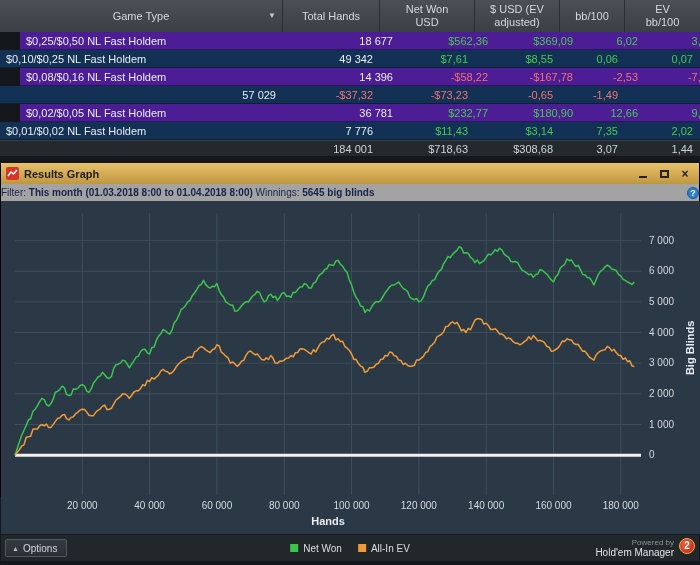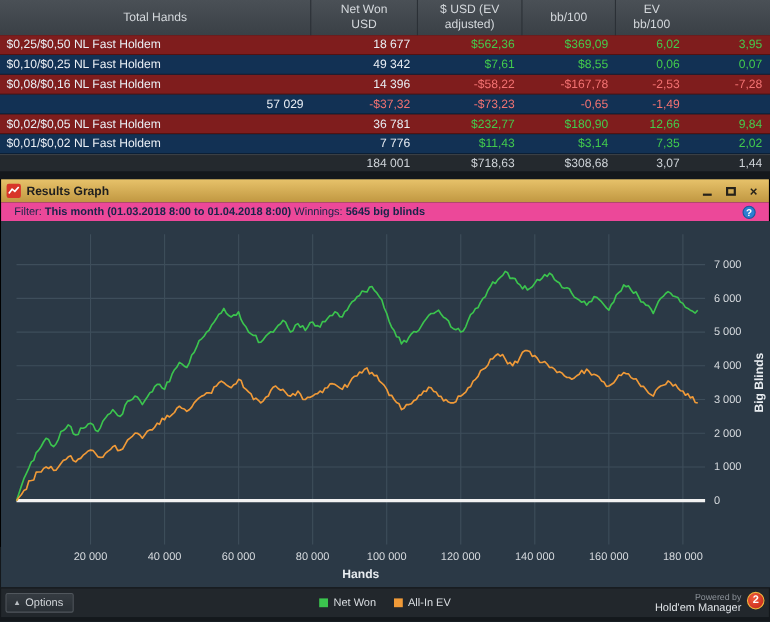--- a/index.html
+++ b/index.html
@@ -9,42 +9,42 @@
 
   
   .grid-header{display:grid;grid-template-columns:283px 97px 95px 85px 65px 75px;height:32px;
     background:linear-gradient(#4a5056,#3a4046);color:#d4d8dc;font-size:11px;}
   .hcell{display:flex;align-items:center;justify-content:center;text-align:center;
     white-space:pre-line;line-height:1.15;border-right:1px solid #2b3036;position:relative;height:100%;}
   .hcell:last-child{border-right:none;}
   .hdr-arrow{position:absolute;right:6px;top:50%;transform:translateY(-50%);font-size:8px;color:#c3c8cd;cursor:pointer;}
   .trow{display:grid;grid-template-columns:283px 97px 95px 85px 65px 75px;height:18px;
     align-items:center;font-size:11px;color:#e9eef4;border-bottom:1px solid rgba(0,0,0,.35);}
-  .trow.odd{background:#7f1d1d;}
+  .trow.odd{background:#4c1d95;margin-left:20px;}
   .trow.even{background:#123154;}
   .cell-game{padding-left:6px;white-space:nowrap;overflow:hidden;}
   .cell-num{text-align:right;padding-right:7px;white-space:nowrap;}
   .pos{color:#43cb4d;}
   .neg{color:#f37272;}
   .totals{display:grid;grid-template-columns:283px 97px 95px 85px 65px 75px;height:16px;align-items:center;
     background:#24292e;border-top:1px solid #3a3f44;color:#ced3d8;font-size:11px;}
   .gap{height:7px;background:#14181c;}
 
   
   .window{height:334px;border-left:1px solid #000;border-right:1px solid #000;border-bottom:1px solid #000;}
   .titlebar{height:21px;background:linear-gradient(#e7c26a,#c09741);display:flex;align-items:center;padding:0 5px;}
   .title-icon{width:13px;height:13px;background:#d8352a;border-radius:2px;margin-right:5px;flex:0 0 auto;
     display:flex;align-items:center;justify-content:center;}
   .title-text{color:#1e1e1e;font-size:11px;font-weight:bold;flex:1;}
   .winbtn{width:18px;height:16px;display:flex;align-items:center;justify-content:center;color:#26221a;
     cursor:pointer;margin-left:3px;font-size:12px;font-weight:bold;}
   .min-glyph{width:8px;height:2px;background:#26221a;margin-top:7px;}
   .max-glyph{width:9px;height:8px;border:2px solid #26221a;}
 
-  .filterbar{height:17px;background:#ec4899;display:flex;align-items:center;padding:0 12px;
+  .filterbar{height:17px;background:#a3a3a3;display:flex;align-items:center;padding:0 0;
     font-size:10px;color:#17244a;white-space:pre;}
   .filterbar b{font-weight:bold;}
   .info-icon{margin-left:auto;width:12px;height:12px;border-radius:50%;background:#2d7fd3;border:1px solid #155a9e;
     color:#fff;font-size:9px;font-weight:bold;display:flex;align-items:center;justify-content:center;cursor:pointer;}
 
   .chart{height:333px;background:#2b3946;position:relative;}
   .chart svg{display:block;}
   .chart text{font-family:"Liberation Sans", sans-serif;}
 
   
@@ -62,20 +62,24 @@
   .brand{font-size:10px;color:#e0e4e8;}
   .logo2{width:16px;height:16px;border-radius:50%;background:radial-gradient(circle at 35% 35%,#f05a3c,#c02215);
     border:1px solid #f0b43c;color:#fff;font-size:10px;font-weight:bold;display:flex;align-items:center;justify-content:center;}
 </style>
 </head>
 <body>
 
 <div class="app">
 
   <div class="grid-header">
+    <div class="hcell">
+      <span>Game Type</span>
+      <span class="hdr-arrow">▼</span>
+    </div>
     <div class="hcell">Total Hands</div>
     <div class="hcell">Net Won
 USD</div>
     <div class="hcell">$ USD (EV
 adjusted)</div>
     <div class="hcell">bb/100</div>
     <div class="hcell">EV
 bb/100</div>
   </div>
   <div id="table-body">

